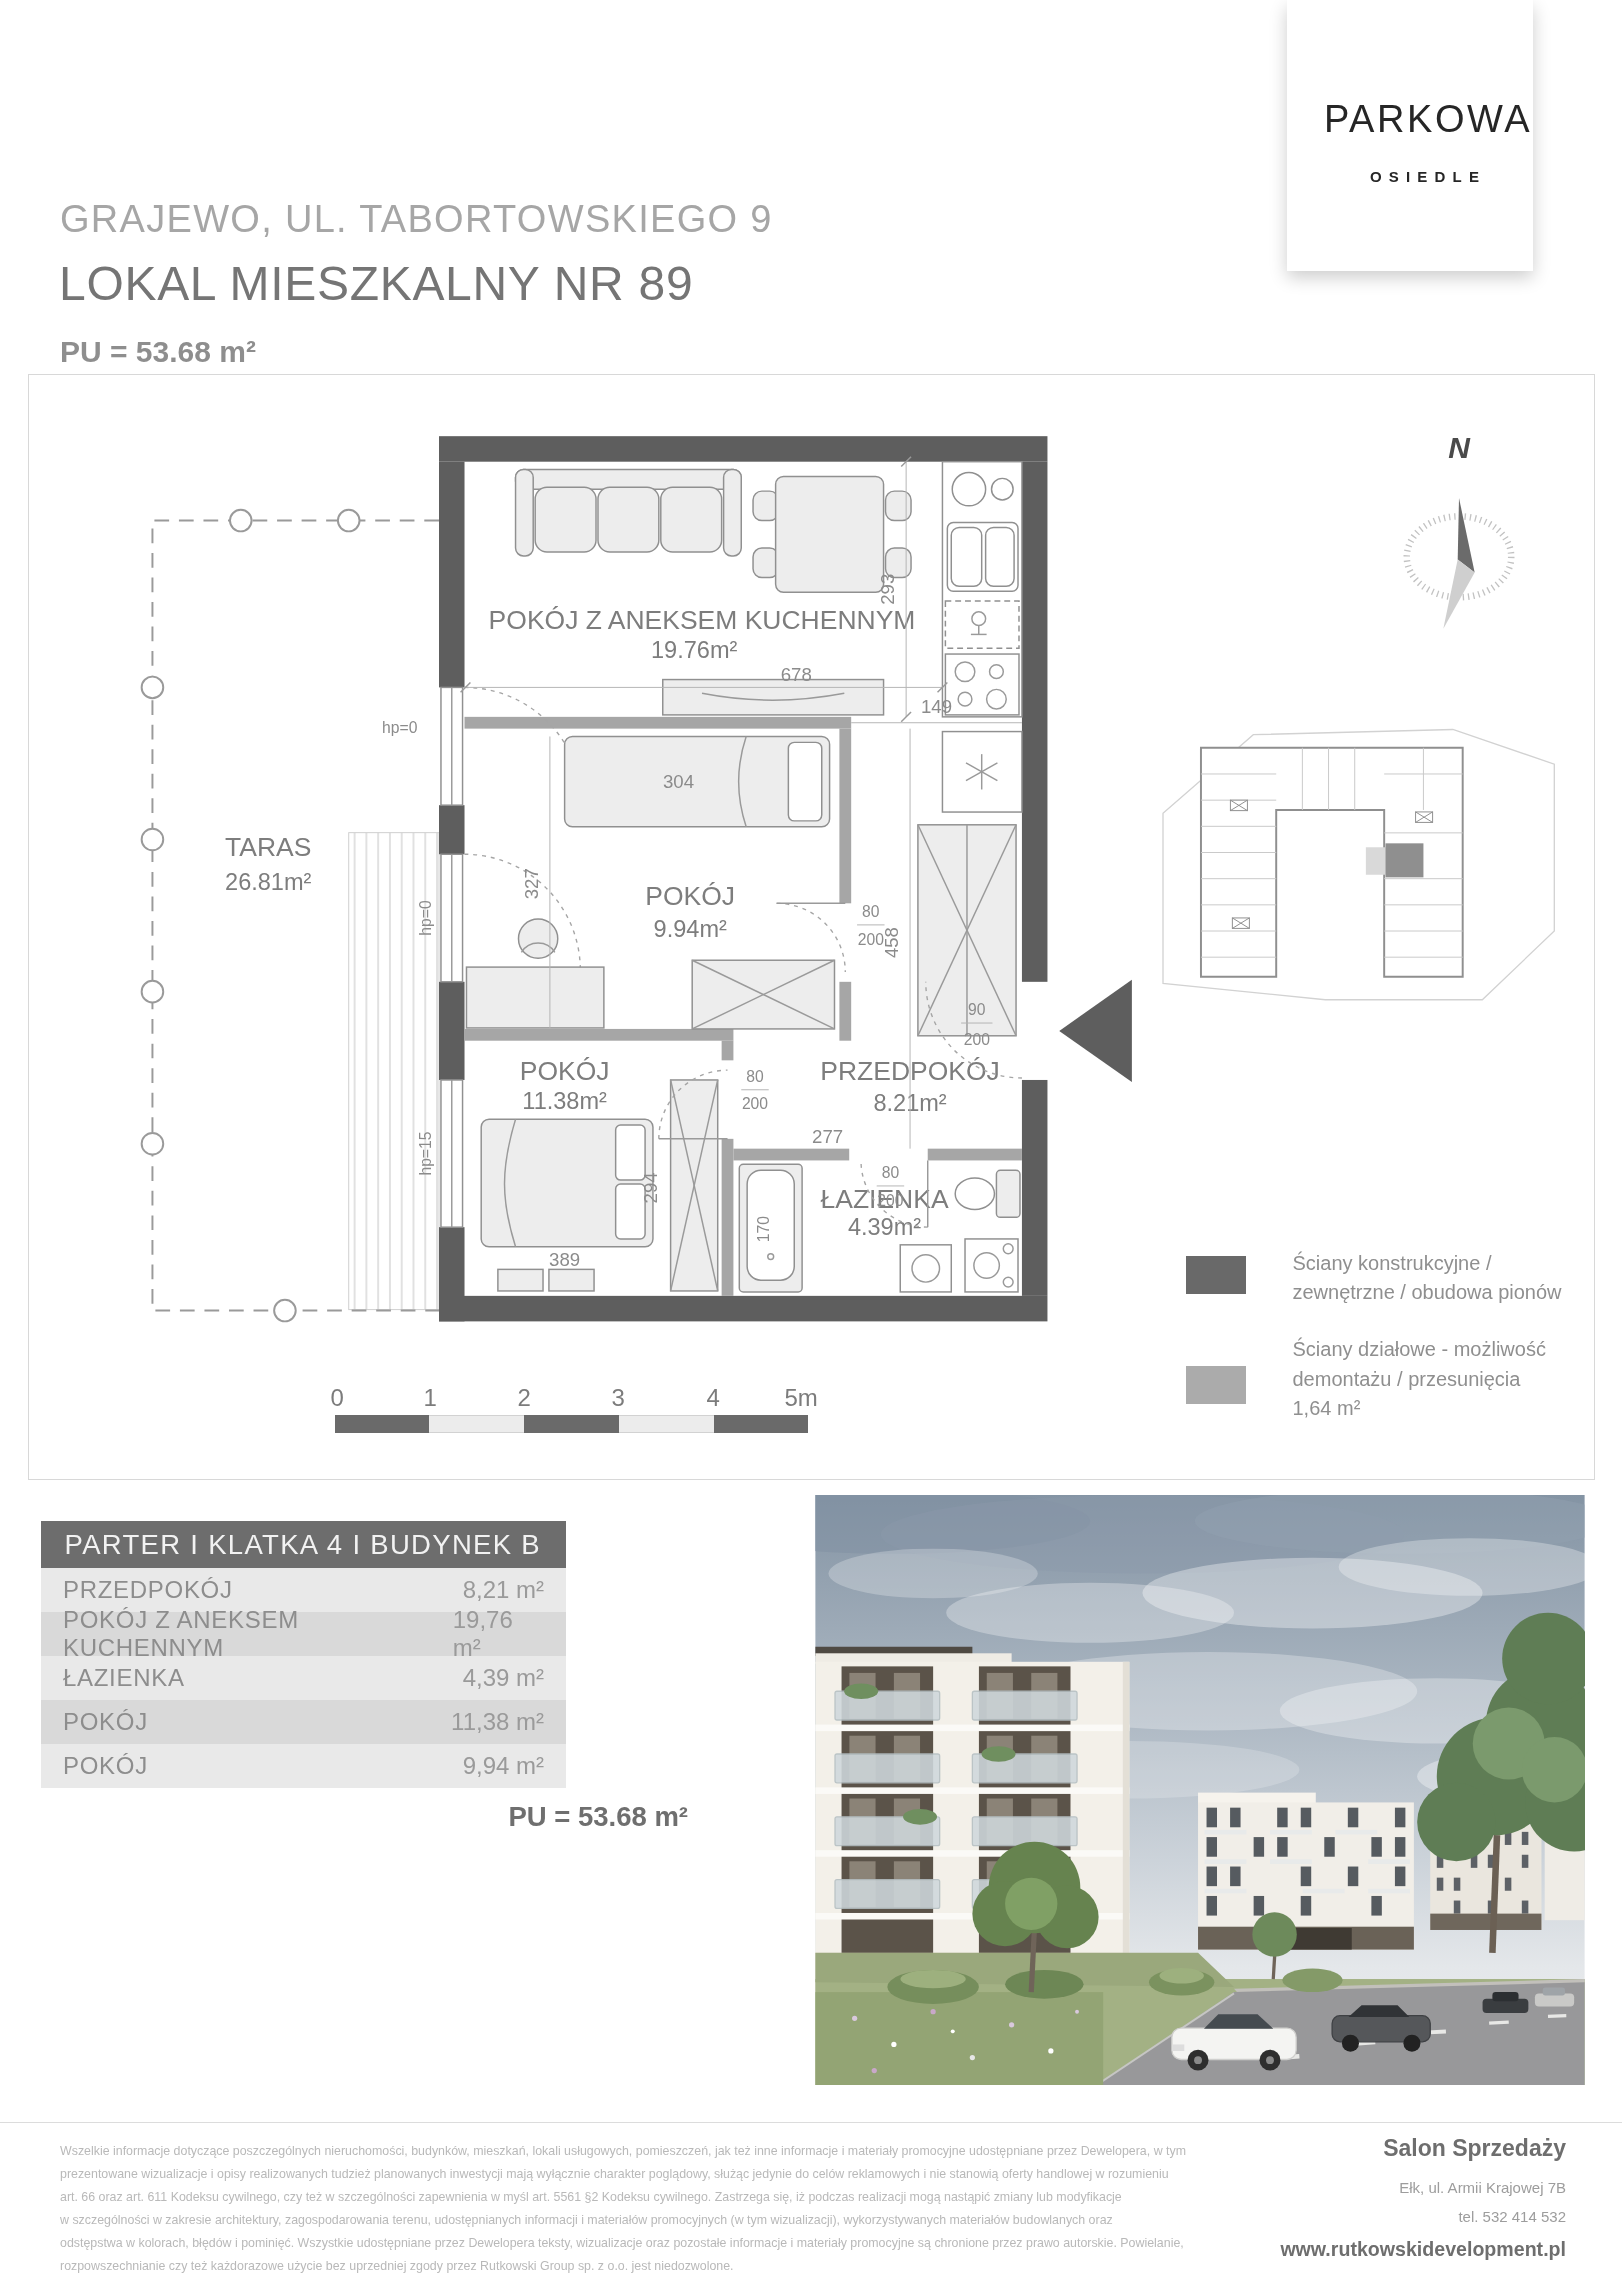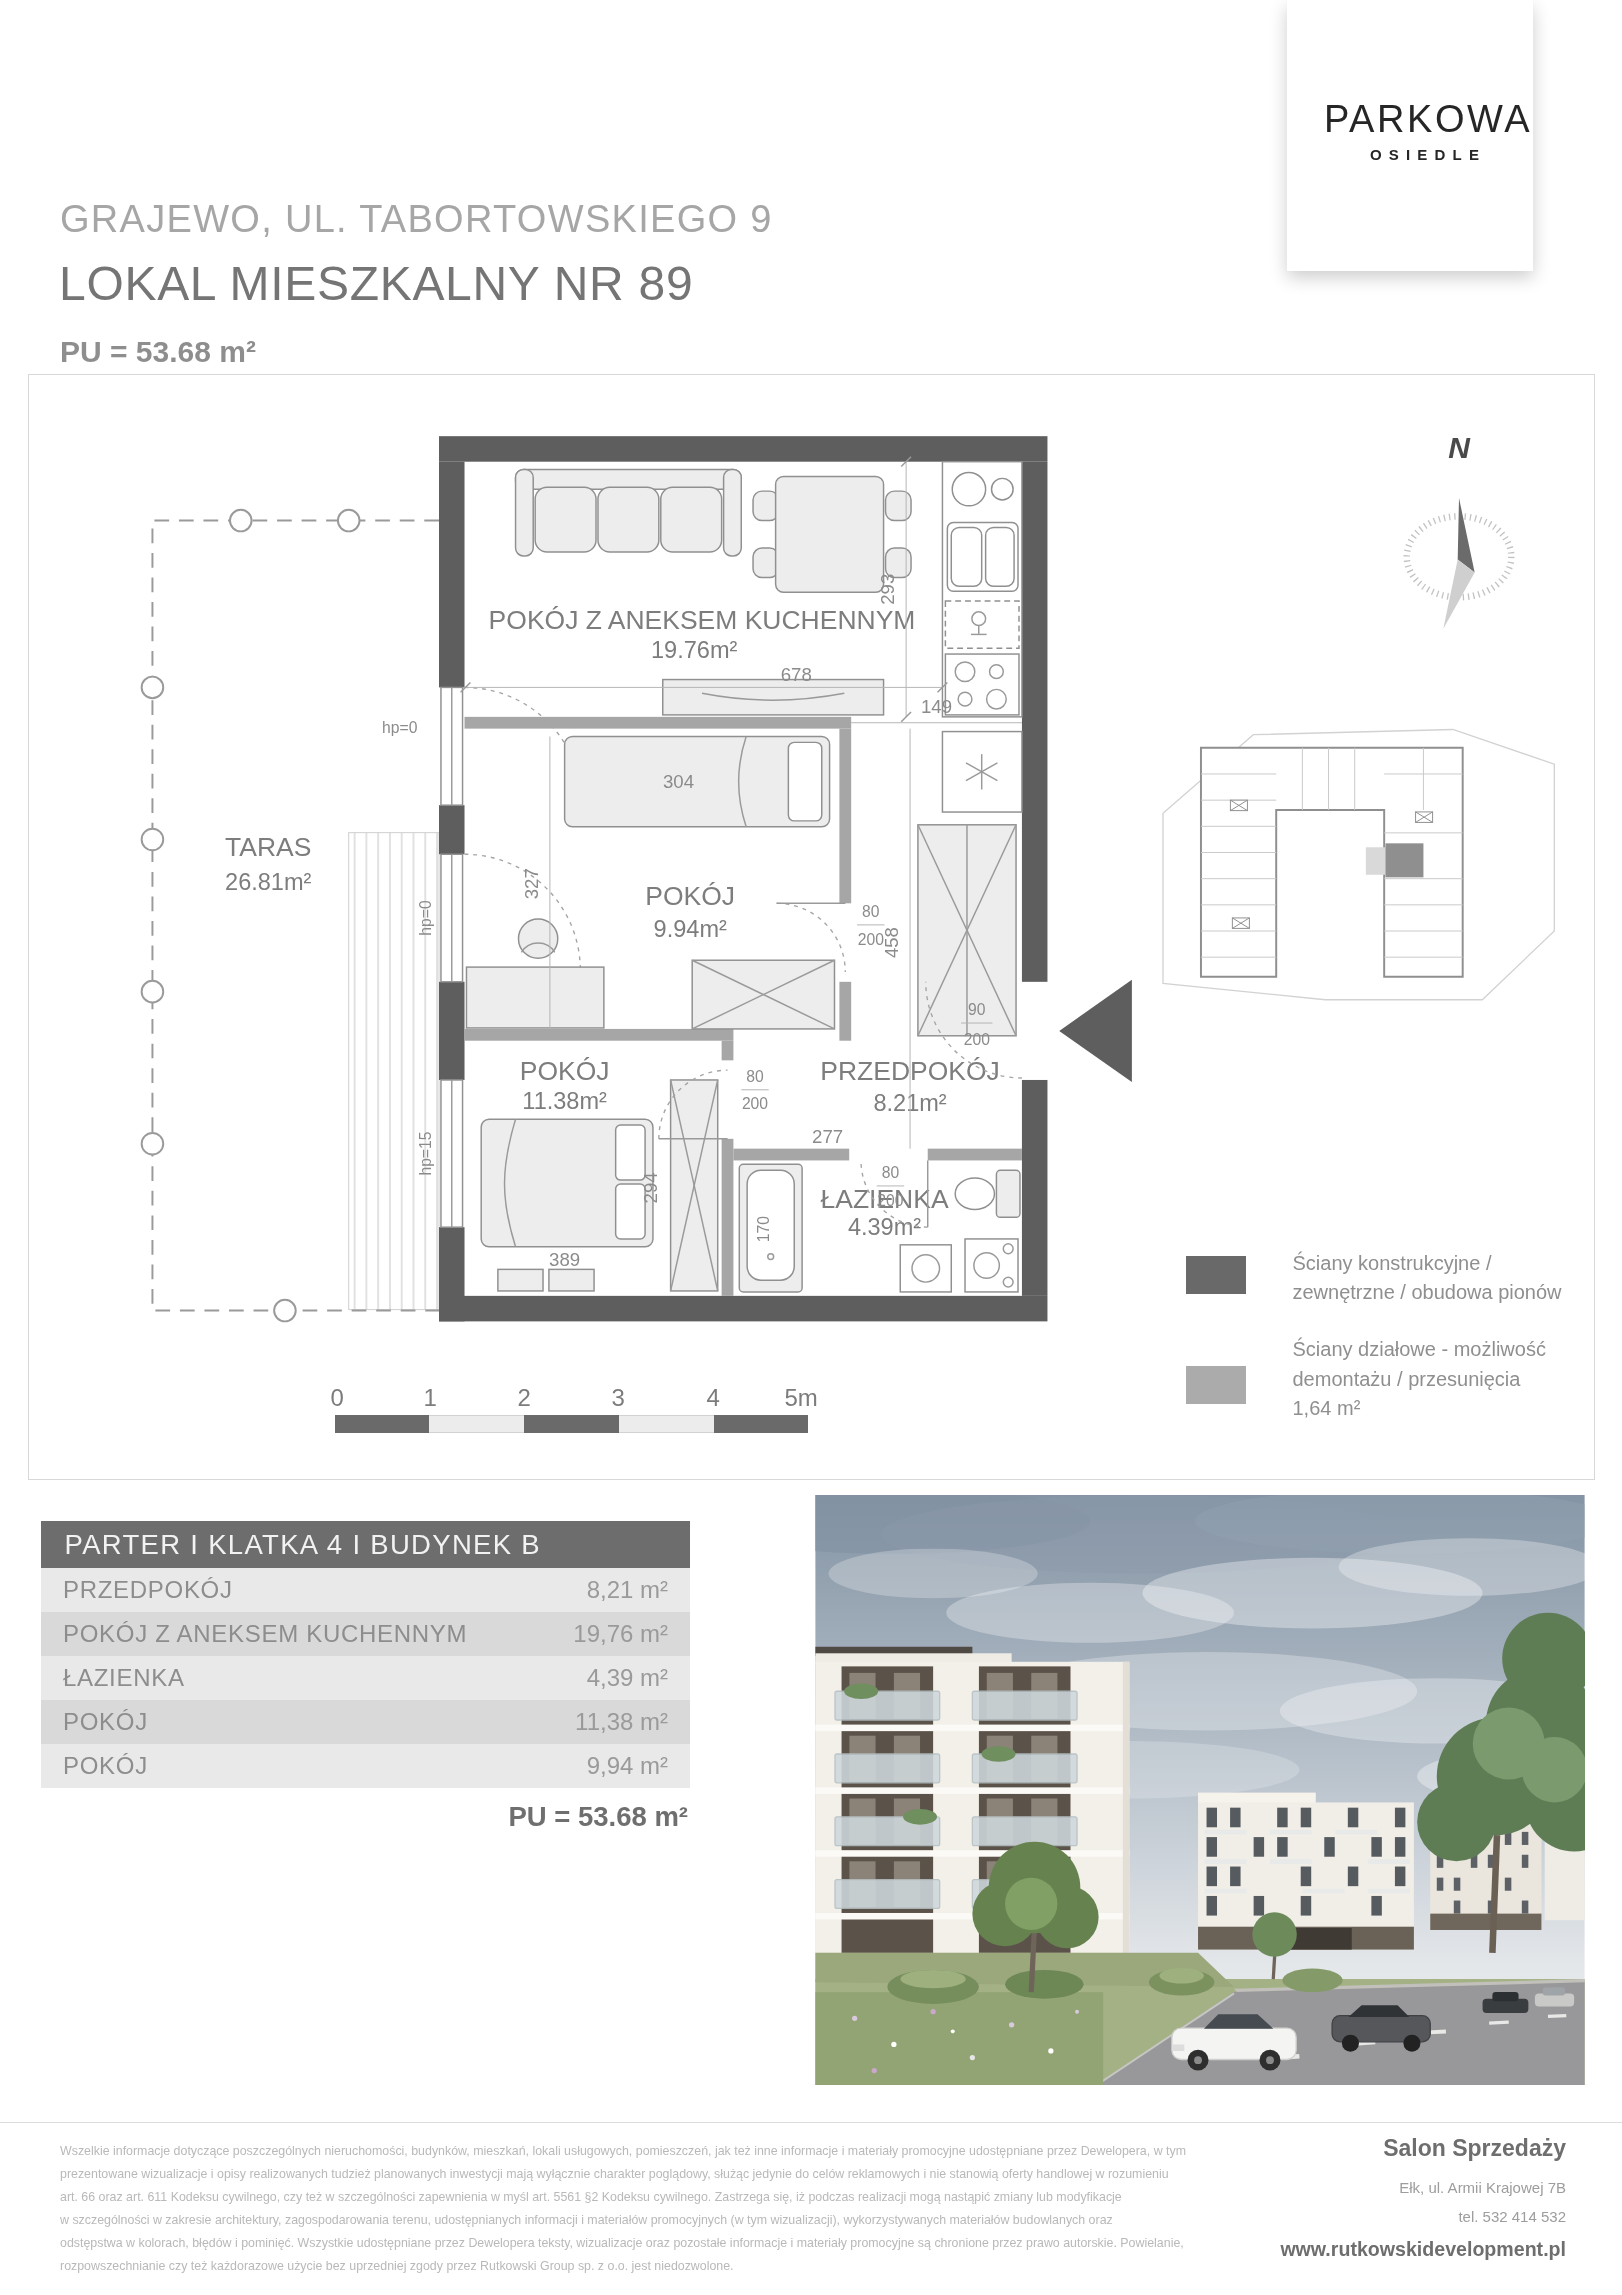--- a/index.html
+++ b/index.html
@@ -6,21 +6,21 @@
   .page{position:relative;width:1622px;height:2295px;background:#ffffff;overflow:hidden;
         font-family:"Liberation Sans", sans-serif;}
   
   .topbar{position:absolute;left:0;top:0;width:1622px;height:154px;background:#6c6c6c;}
   .brand{position:absolute;left:60px;top:49px;font-size:51px;color:#ffffff;letter-spacing:-1.3px;white-space:nowrap;}
   .brand .b{font-weight:700;}
   .brand .l{font-weight:400;}
   .logo-box{position:absolute;left:1287px;top:0;width:246px;height:271px;background:#ffffff;
             box-shadow:0 6.5px 17px rgba(0,0,0,.20);box-sizing:border-box;text-align:center;padding-left:36px;}
   .logo-title{margin-top:98px;font-size:38px;letter-spacing:2.6px;color:#262626;font-weight:400;}
-  .logo-sub{margin-top:5px;font-size:15px;font-weight:700;letter-spacing:7.2px;color:#262626;}
+  .logo-sub{margin-top:27px;font-size:15px;font-weight:700;letter-spacing:7.2px;color:#262626;}
   
   .title-address{position:absolute;left:60px;top:198px;font-size:38px;letter-spacing:1.3px;color:#a6a6a6;white-space:nowrap;}
   .title-unit{position:absolute;left:59px;top:256px;font-size:48px;letter-spacing:0.7px;color:#757575;white-space:nowrap;}
   .title-pu{position:absolute;left:60px;top:335px;font-size:30px;font-weight:700;color:#8e8e8e;white-space:nowrap;}
   
   .plan-box{position:absolute;left:27.5px;top:374px;width:1567px;height:1106px;border:1.3px solid #d8d8d8;
             background:#fff;box-sizing:border-box;}
   .plan-svg{position:absolute;left:25px;top:18.3px;width:1139px;height:1001px;}
   .compass{position:absolute;left:1358px;top:46px;width:144px;height:222px;}
   .sitemap{position:absolute;left:1126px;top:327px;width:406px;height:301px;}
@@ -31,21 +31,21 @@
   .legend-swatch.s2{background:#ababab;margin-top:31px;}
   .legend-text{font-size:20px;line-height:29.4px;color:#8f8f8f;margin-left:22px;}
   .scale{position:absolute;left:306px;top:1009px;width:474px;}
   .scale-labels{position:relative;height:31px;font-size:24px;color:#7c7c7c;}
   .scale-labels span{position:absolute;top:0;}
   .scale-bar{display:flex;height:17.7px;}
   .scale-bar div{width:95px;height:17.7px;}
   .seg-d{background:#6a6a6a;}
   .seg-l{background:#ececec;border-top:0.7px solid #d2d2d2;border-bottom:0.7px solid #d2d2d2;box-sizing:border-box;}
   
-  .table{position:absolute;left:41px;top:1521px;width:649px;}
+  .table{position:absolute;left:41px;top:1521px;width:525px;}
   .table-header{height:47px;background:#6d6d6d;color:#f2f2f2;font-size:27.5px;letter-spacing:1.3px;
                 display:flex;align-items:center;padding-left:23.6px;box-sizing:border-box;}
   .trow{height:44px;display:flex;align-items:center;justify-content:space-between;
         padding:0 22px;box-sizing:border-box;font-size:24px;}
   .trow:nth-child(odd){background:#e9e9e9;}
   .trow:nth-child(even){background:#d9d9d9;}
   .trow .lab{color:#8d8d8d;letter-spacing:0.7px;}
   .trow .val{color:#9a9a9a;}
   .table-total{position:absolute;left:41px;top:1801px;width:647px;text-align:right;
                font-size:27.5px;font-weight:700;color:#6f6f6f;}

